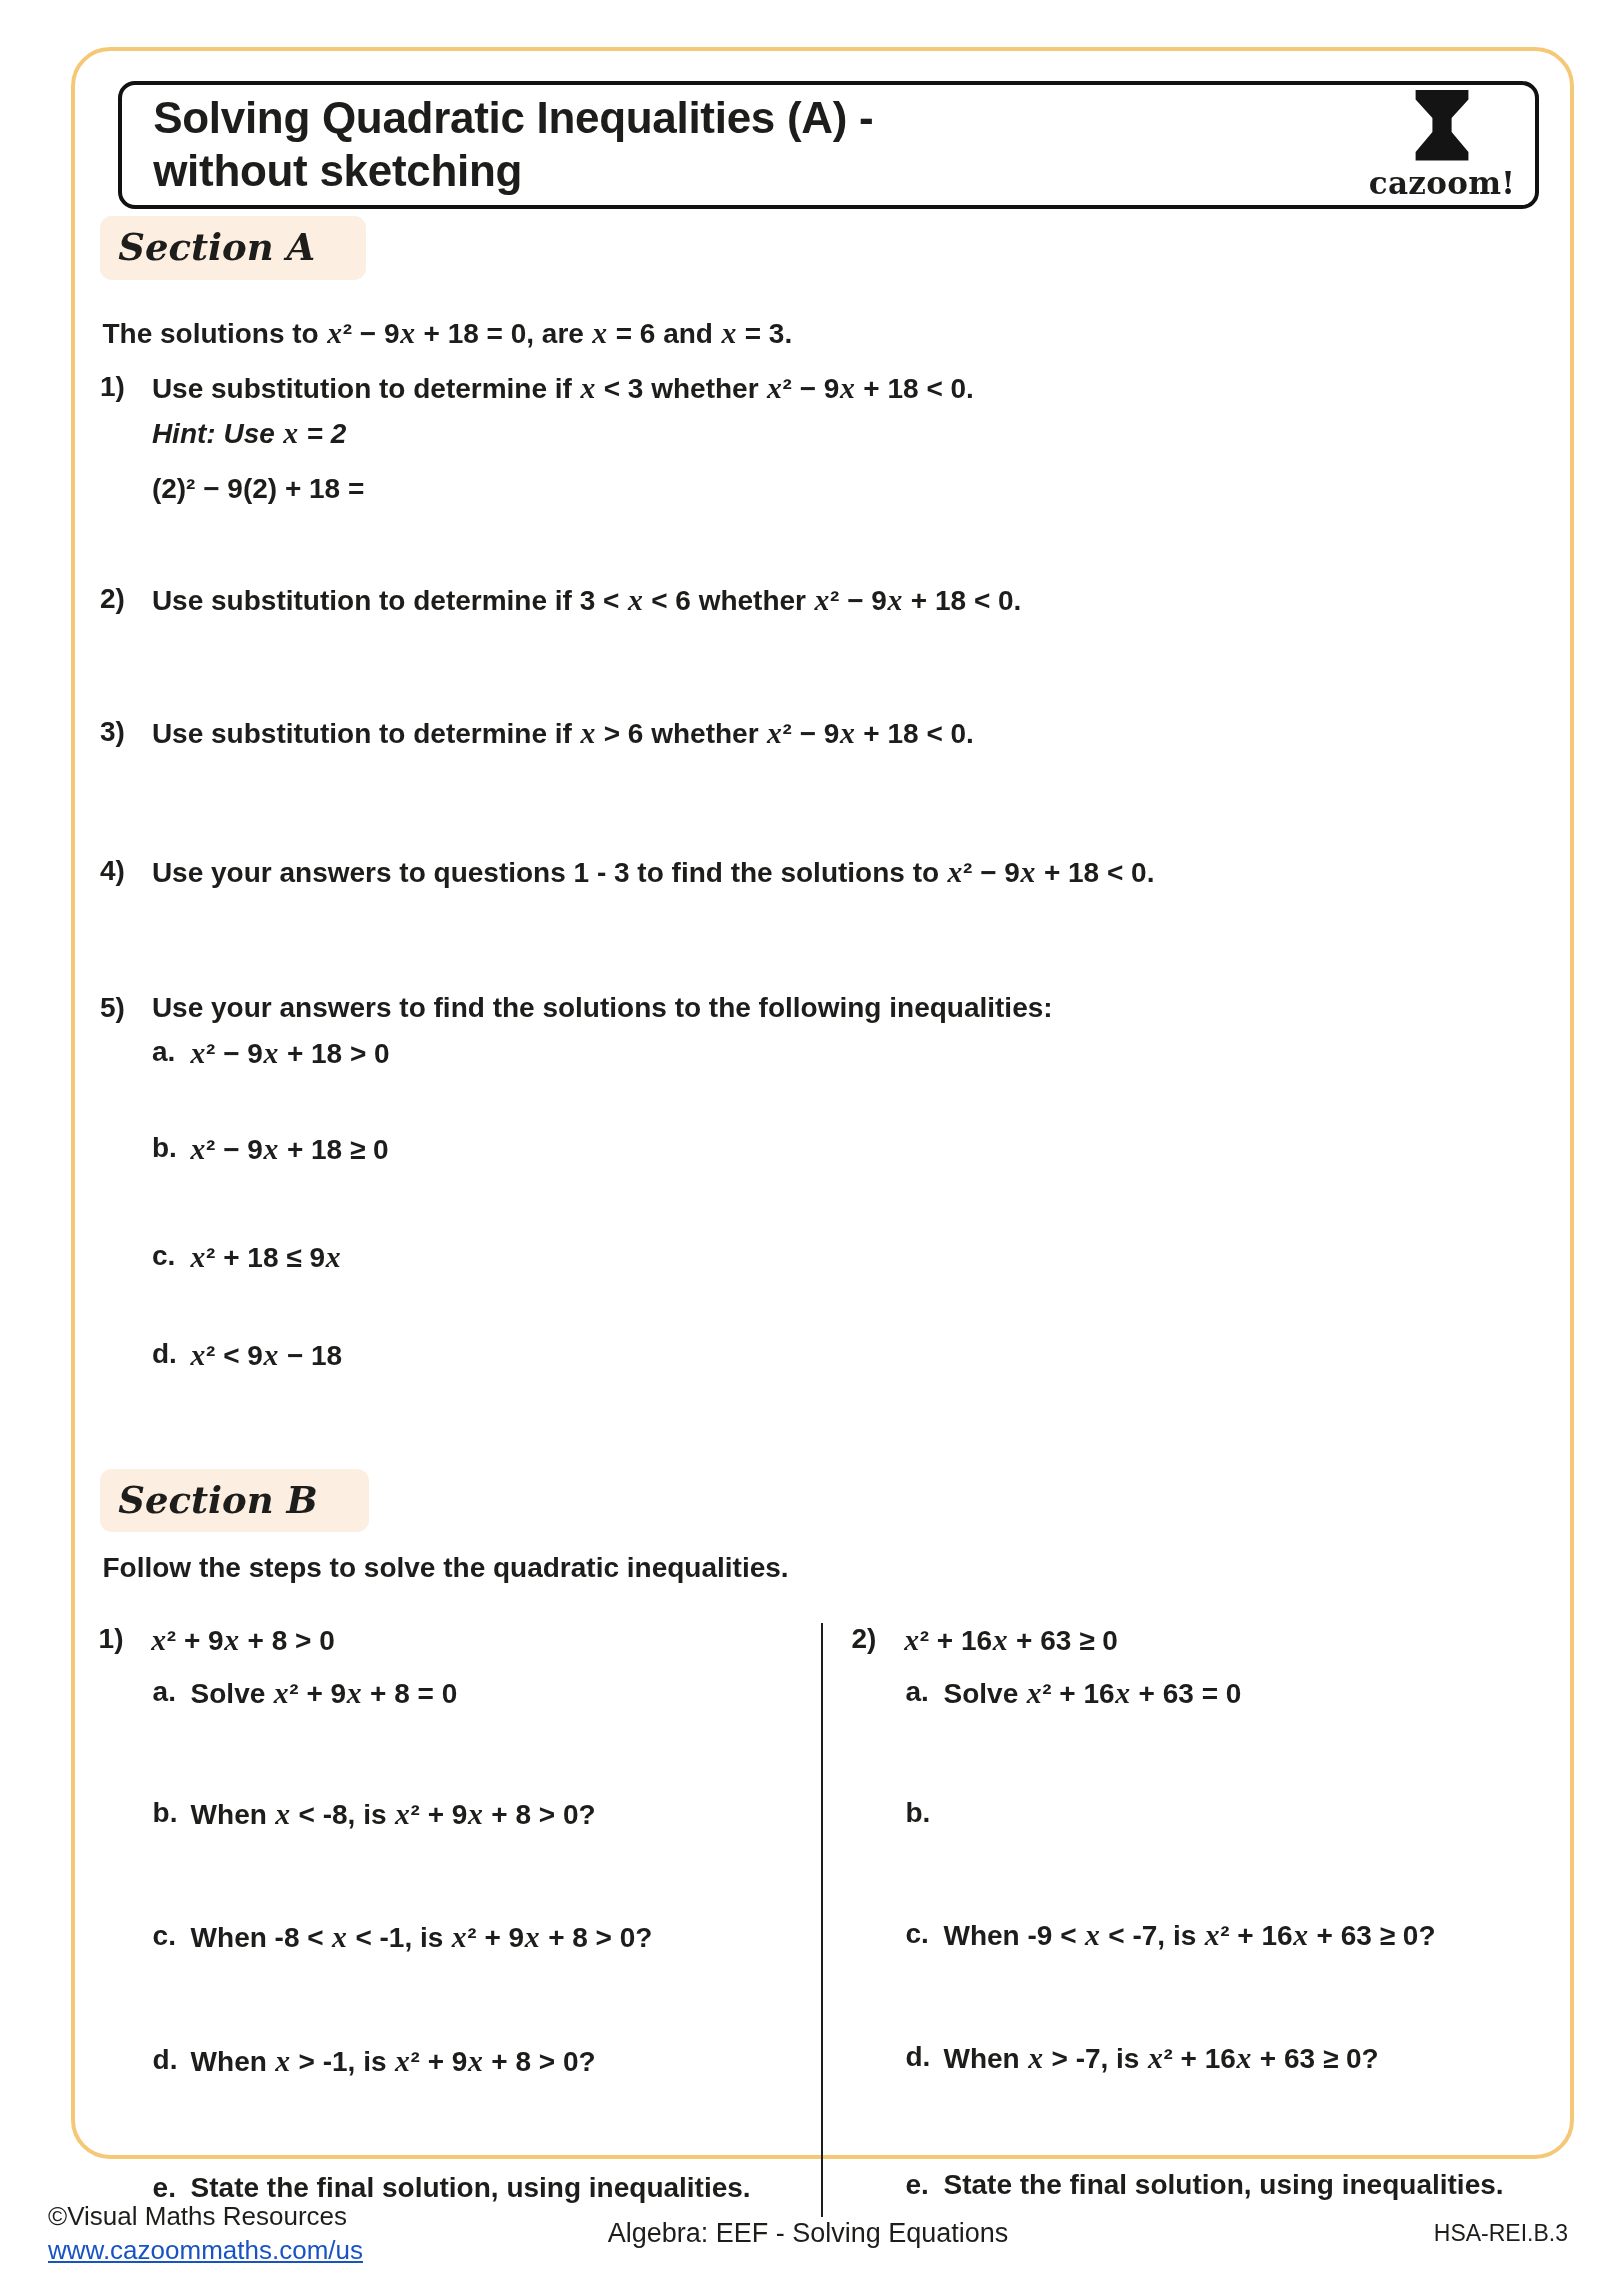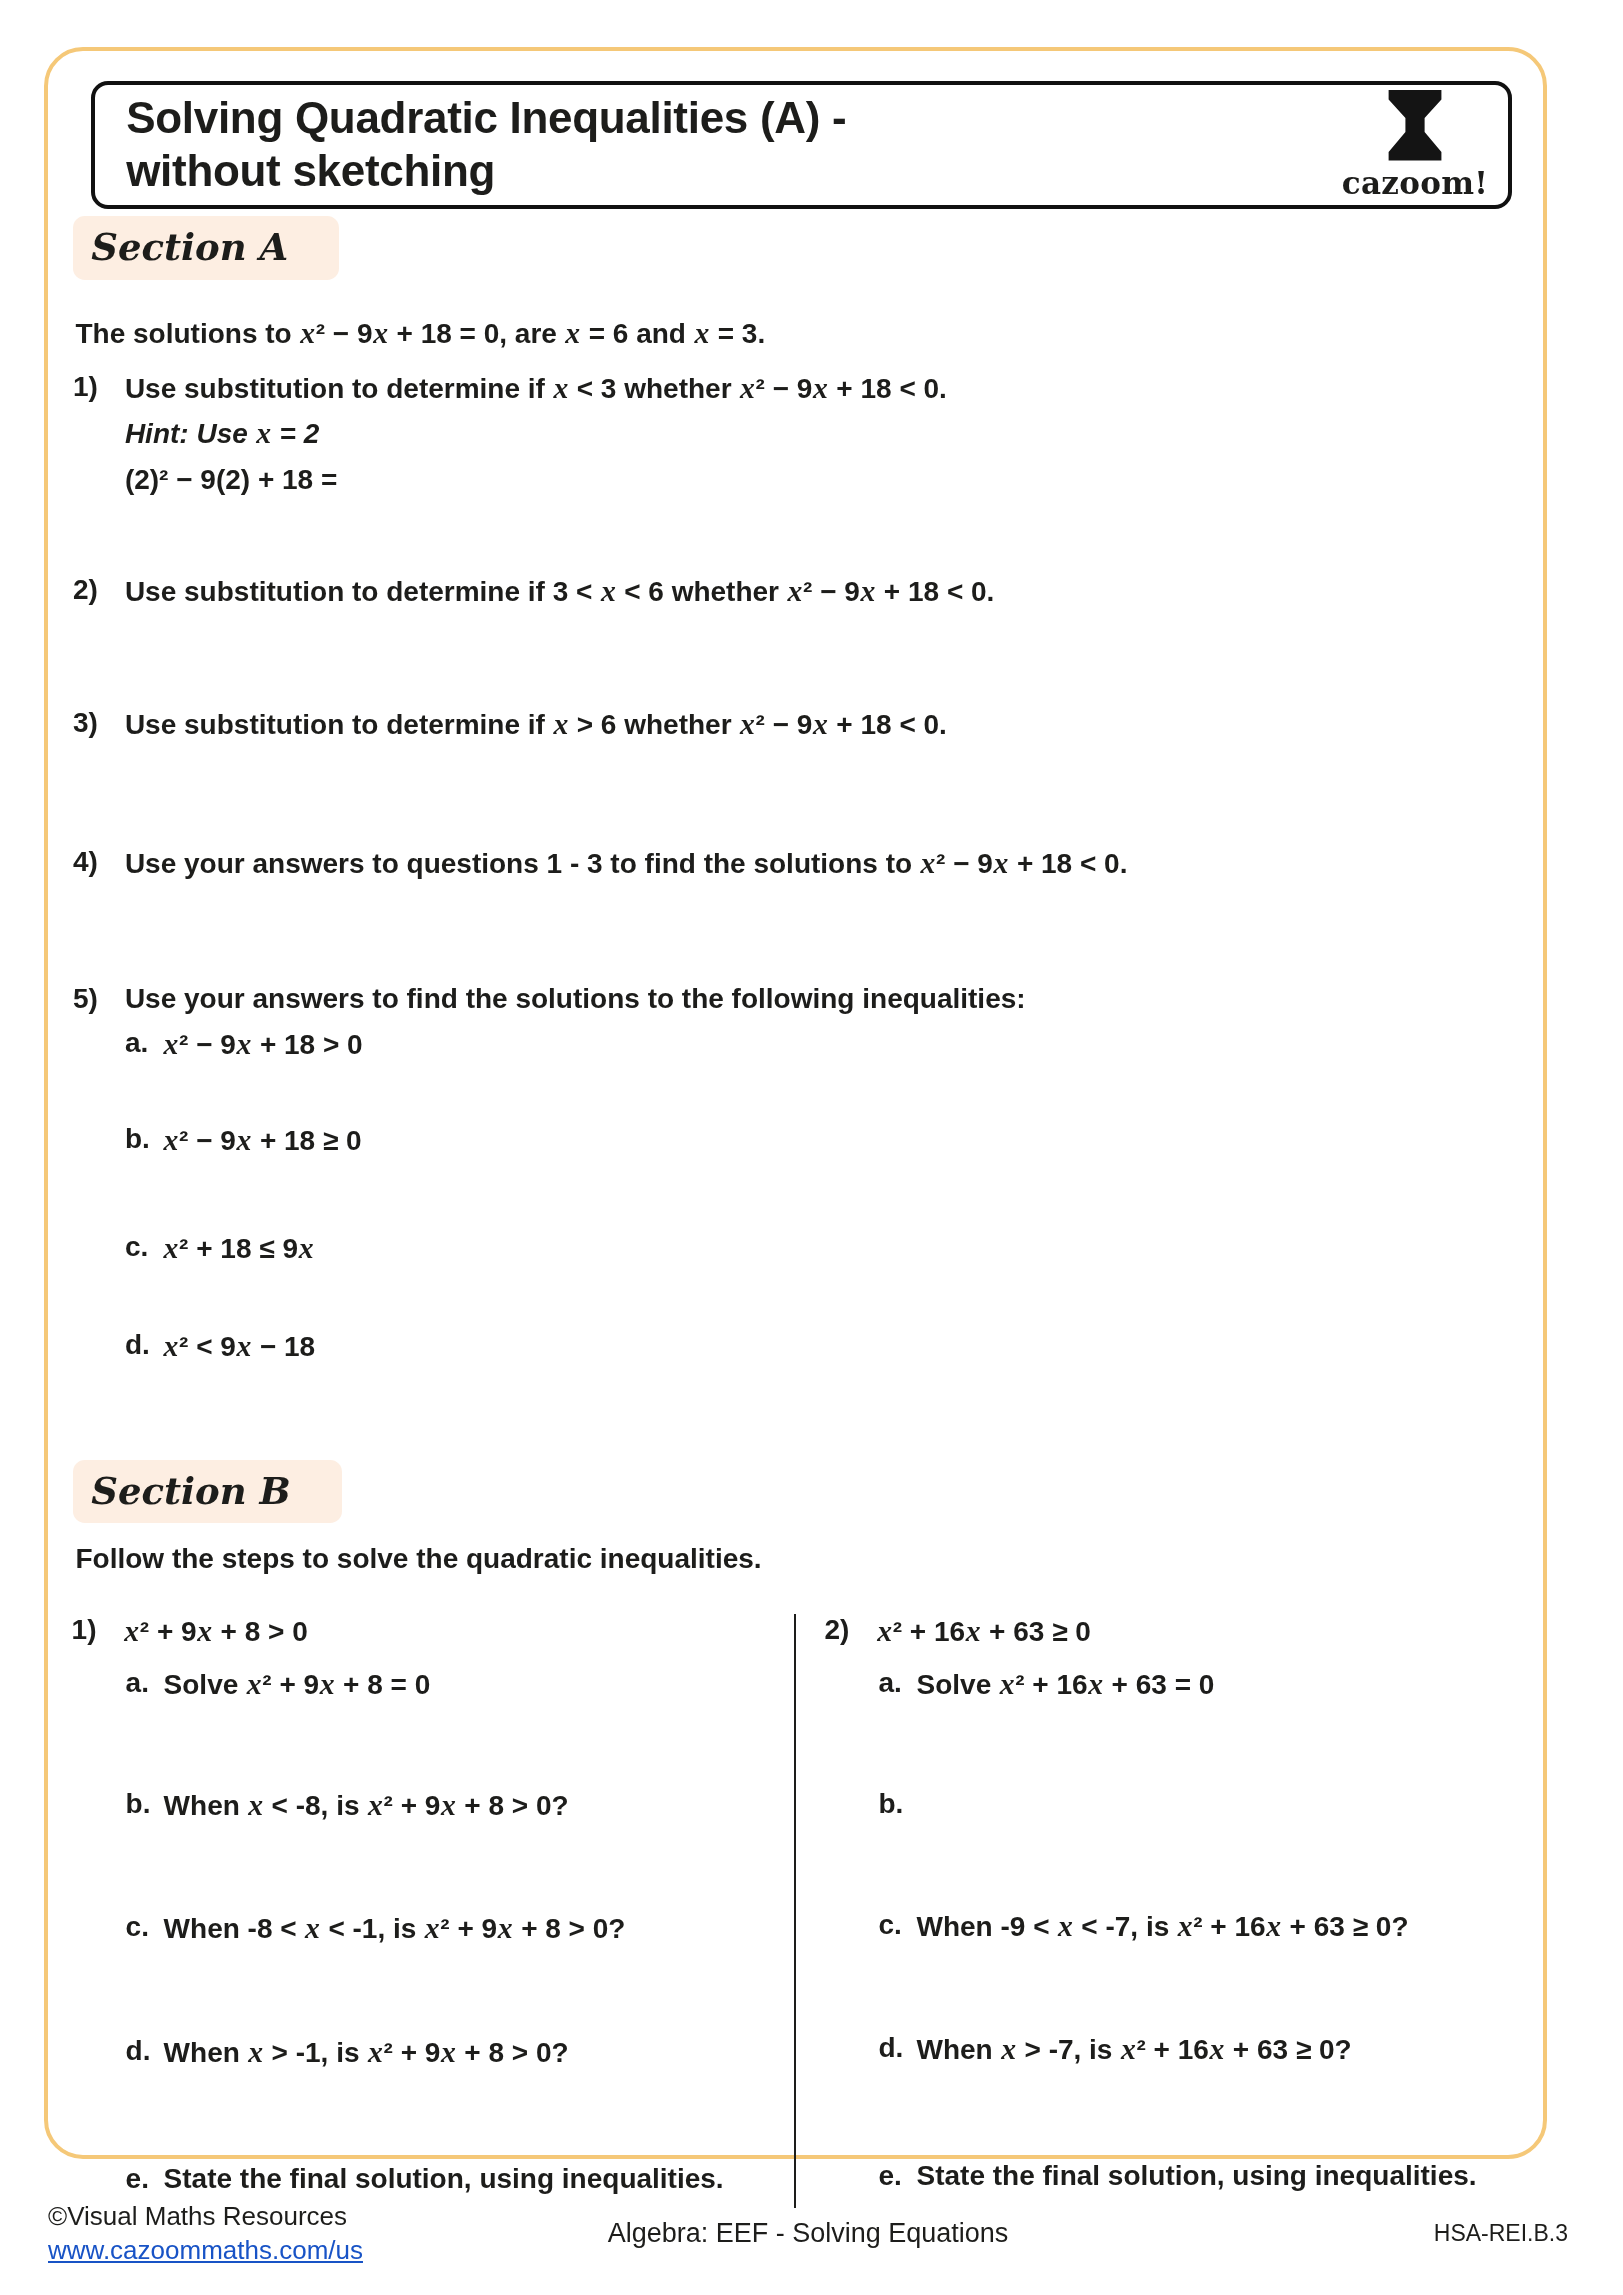--- a/index.html
+++ b/index.html
@@ -9,21 +9,21 @@
     --color-link:#1853c6;
   }
   *{box-sizing:border-box;}
   html,body{margin:0;padding:0;}
   body{
     width:1623px;height:2295px;position:relative;overflow:hidden;
     background:#ffffff;color:var(--color-text);
     font-family:"Liberation Sans", sans-serif;
   }
   .frame{
-    position:absolute;left:44px;top:47px;width:1503px;height:2112px;
+    position:absolute;left:71px;top:47px;width:1503px;height:2112px;
     border:4.6px solid var(--color-border);border-radius:39px;
     padding:30px 23.6px 0 23.6px;
   }
   
   .header-box{
     margin:0 7.9px 0 19.6px;height:128px;
     border:4.6px solid #111111;border-radius:17px;
     display:flex;justify-content:space-between;align-items:center;
     padding:6.5px 17px 6.5px 31px;background:#ffffff;
   }
@@ -52,21 +52,21 @@
   .intro.b{margin-top:17px;}
   .question{display:flex;margin-left:1.3px;font-size:28px;font-weight:700;line-height:1.35;}
   .qnum{flex:none;width:52px;}
   .qbody{flex:1;}
   .q1{margin-top:15px;}
   .q2{margin-top:72px;}
   .q3{margin-top:93px;}
   .q4{margin-top:99px;}
   .q5{margin-top:97px;}
   .hint{font-style:italic;margin-top:5.2px;}
-  .work{margin-top:8px;}
+  .work{margin-top:17px;}
   .part{display:flex;font-weight:700;}
   .part .plabel{flex:none;width:38px;}
   .part-a{margin-top:6.5px;}
   .part-b{margin-top:55px;}
   .part-c{margin-top:68px;}
   .part-d{margin-top:58px;}
   
   .columns{position:relative;display:flex;margin-top:33px;height:602px;}
   .col{width:50%;font-size:28px;font-weight:700;line-height:1.35;}
   .col.right{padding-left:29px;}

